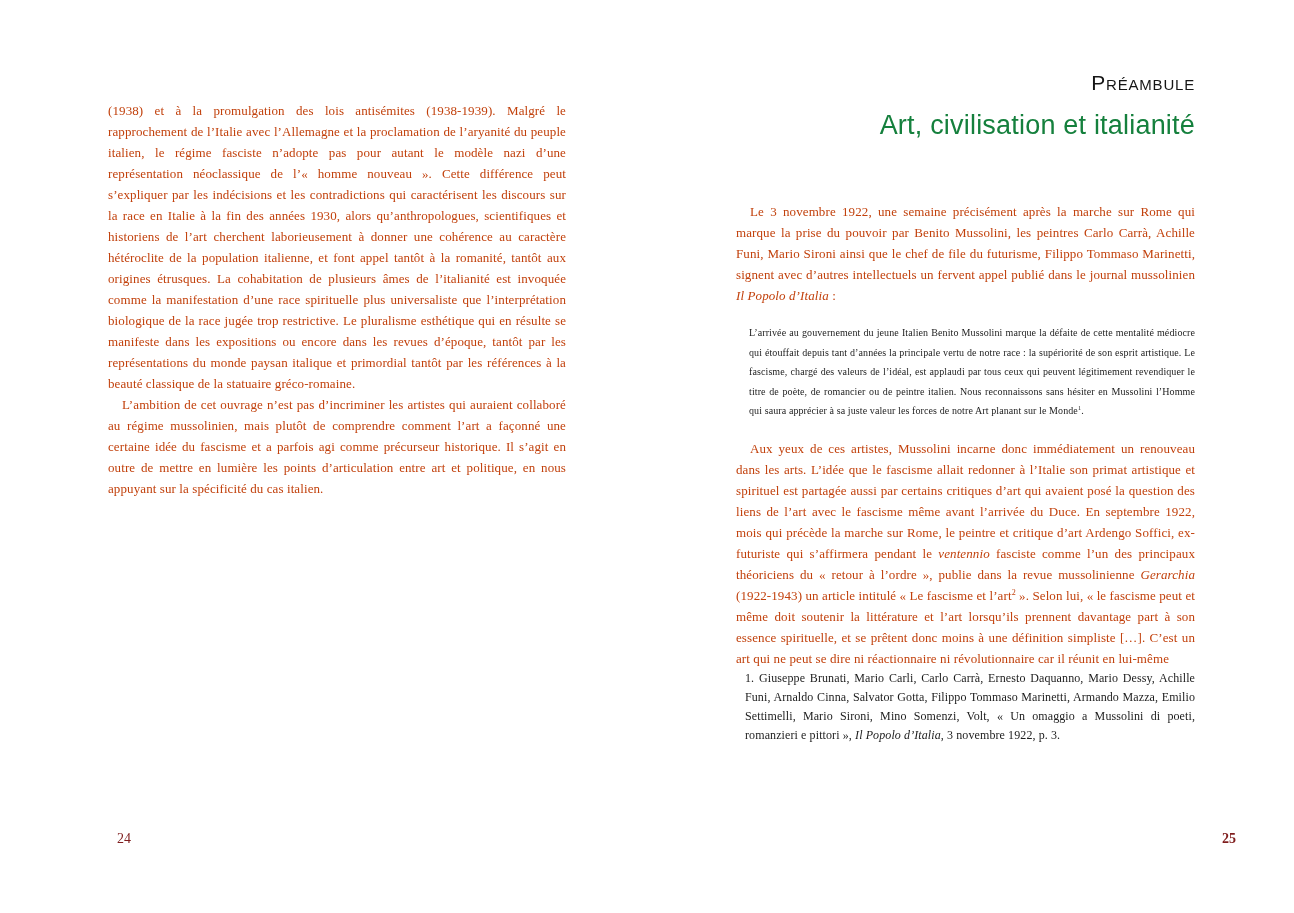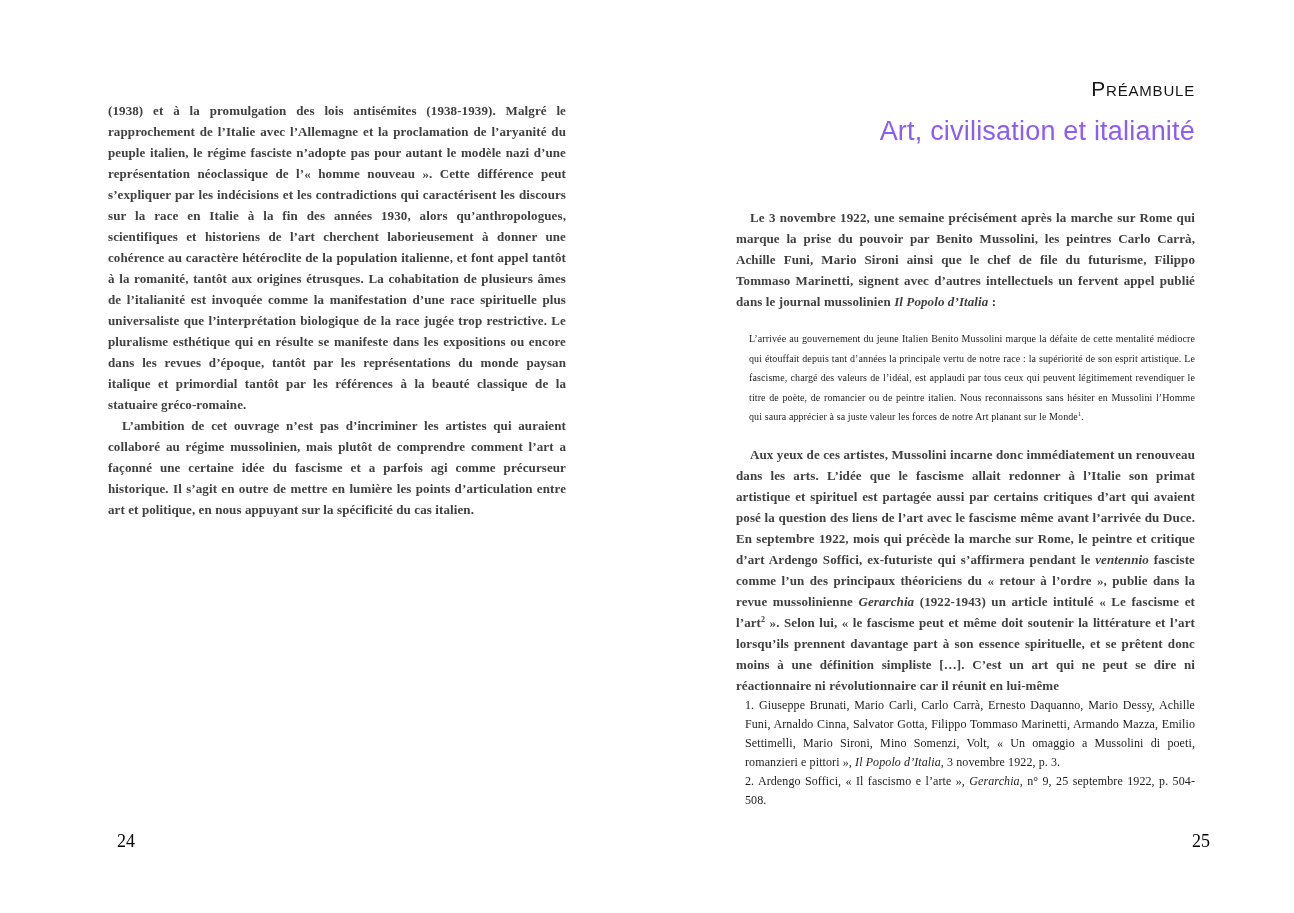--- a/index.html
+++ b/index.html
@@ -9,30 +9,29 @@
     width: 1294px;
     height: 913px;
     background: #ffffff;
     color: #1c1c1c;
     font-family: "Liberation Serif", serif;
     overflow: hidden;
   }
   
   .col { position: absolute; }
   .col-left  { left: 108px; top: 100px; width: 458px; }
-  .col-right { left: 736px; top: 77px;  width: 459px; }
+  .col-right { left: 736px; top: 71px;  width: 459px; }
 
   
   .body-par {
     font-size: 13px;
     line-height: 21px;
     text-align: justify;
     letter-spacing: 0.1px;
-    color: #404040;
-    font-weight: bold;
+    color: #c2410c;
   }
   .body-par.indent { text-indent: 14px; }
   .body-par i { font-style: italic; }
   sup { font-size: 0.62em; line-height: 0; vertical-align: super; }
 
   
   .kicker {
     font-family: "Liberation Sans", sans-serif;
     font-variant: small-caps;
     font-weight: 400;
@@ -41,21 +40,21 @@
     text-align: right;
     color: #161616;
   }
   .chapter-title {
     font-family: "Liberation Sans", sans-serif;
     font-weight: 400;
     font-size: 27px;
     letter-spacing: 0.2px;
     text-align: right;
     margin-top: 15px;
-    color: #8b5cf6;
+    color: #15803d;
   }
   .intro-par { margin-top: 60px; }
 
   
   .quote {
     margin: 17px 0 17px 13px;
     font-size: 10px;
     line-height: 19.5px;
     text-align: justify;
     letter-spacing: 0.1px;
@@ -69,25 +68,25 @@
     font-size: 12px;
     line-height: 19px;
     text-align: justify;
     letter-spacing: 0.1px;
   }
 
   
   .folio {
     position: absolute;
     top: 831px;
-    font-size: 18px;
-    color: #000000;
+    font-size: 14px;
+    color: #7f1d1d;
   }
   .folio-left  { left: 117px; }
-  .folio-right { left: 1192px; }
+  .folio-right { left: 1222px; font-weight: bold; }
 </style>
 </head>
 <body>
 
 <div class="sheet">
 
   <div class="col col-left">
     <p class="body-par"><span>(1938) et à la promulgation des lois antisémites (1938-1939). Malgré le rapprochement de l’Italie avec l’Allemagne et la proclamation de l’aryanité du peuple italien, le régime fasciste n’adopte pas pour autant le modèle nazi d’une représentation néoclassique de l’« homme nouveau ». Cette différence peut s’expliquer par les indécisions et les contradictions qui caractérisent les discours sur la race en Italie à la fin des années 1930, alors qu’anthropologues, scientifiques et historiens de l’art cherchent laborieusement à donner une cohérence au caractère hétéroclite de la population italienne, et font appel tantôt à la romanité, tantôt aux origines étrusques. La cohabitation de plusieurs âmes de l’italianité est invoquée comme la manifestation d’une race spirituelle plus universaliste que l’interprétation biologique de la race jugée trop restrictive. Le pluralisme esthétique qui en résulte se manifeste dans les expositions ou encore dans les revues d’époque, tantôt par les représentations du monde paysan italique et primordial tantôt par les références à la beauté classique de la statuaire gréco-romaine.</span></p>
     <p class="body-par indent"><span>L’ambition de cet ouvrage n’est pas d’incriminer les artistes qui auraient collaboré au régime mussolinien, mais plutôt de comprendre comment l’art a façonné une certaine idée du fascisme et a parfois agi comme précurseur historique. Il s’agit en outre de mettre en lumière les points d’articulation entre art et politique, en nous appuyant sur la spécificité du cas italien.</span></p>
   </div>
@@ -97,20 +96,19 @@
     <h1 class="chapter-title">Art, civilisation et italianité</h1>
 
     <p class="body-par indent intro-par"><span>Le 3 novembre 1922, une semaine précisément après la marche sur Rome qui marque la prise du pouvoir par Benito Mussolini, les peintres Carlo Carrà, Achille Funi, Mario Sironi ainsi que le chef de file du futurisme, Filippo Tommaso Marinetti, signent avec d’autres intellectuels un fervent appel publié dans le journal mussolinien </span><i>Il Popolo d’Italia</i><span> :</span></p>
 
     <div class="quote"><span>L’arrivée au gouvernement du jeune Italien Benito Mussolini marque la défaite de cette mentalité médiocre qui étouffait depuis tant d’années la principale vertu de notre race : la supériorité de son esprit artistique. Le fascisme, chargé des valeurs de l’idéal, est applaudi par tous ceux qui peuvent légitimement revendiquer le titre de poète, de romancier ou de peintre italien. Nous reconnaissons sans hésiter en Mussolini l’Homme qui saura apprécier à sa juste valeur les forces de notre Art planant sur le Monde</span><sup>1</sup><span>.</span></div>
 
     <p class="body-par indent"><span>Aux yeux de ces artistes, Mussolini incarne donc immédiatement un renouveau dans les arts. L’idée que le fascisme allait redonner à l’Italie son primat artistique et spirituel est partagée aussi par certains critiques d’art qui avaient posé la question des liens de l’art avec le fascisme même avant l’arrivée du Duce. En septembre 1922, mois qui précède la marche sur Rome, le peintre et critique d’art Ardengo Soffici, ex-futuriste qui s’affirmera pendant le </span><i>ventennio</i><span> fasciste comme l’un des principaux théoriciens du « retour à l’ordre », publie dans la revue mussolinienne </span><i>Gerarchia</i><span> (1922-1943) un article intitulé « Le fascisme et l’art</span><sup>2</sup><span> ». Selon lui, « le fascisme peut et même doit soutenir la littérature et l’art lorsqu’ils prennent davantage part à son essence spirituelle, et se prêtent donc moins à une définition simpliste […]. C’est un art qui ne peut se dire ni réactionnaire ni révolutionnaire car il réunit en lui-même</span></p>
 
     <div class="footnotes">
       <p class="footnote"><span>1. Giuseppe Brunati, Mario Carli, Carlo Carrà, Ernesto Daquanno, Mario Dessy, Achille Funi, Arnaldo Cinna, Salvator Gotta, Filippo Tommaso Marinetti, Armando Mazza, Emilio Settimelli, Mario Sironi, Mino Somenzi, Volt, « Un omaggio a Mussolini di poeti, romanzieri e pittori », </span><i>Il Popolo d’Italia</i><span>, 3 novembre 1922, p. 3.</span></p>
-      <p class="footnote"><span>2. Ardengo Soffici, « Il fascismo e l’arte », </span><i>Gerarchia</i><span>, n° 9, 25 septembre 1922, p. 504-508.</span></p>
     </div>
   </div>
 
   <div class="folio folio-left">24</div>
   <div class="folio folio-right">25</div>
 
 </div>
 
 </body></html>

